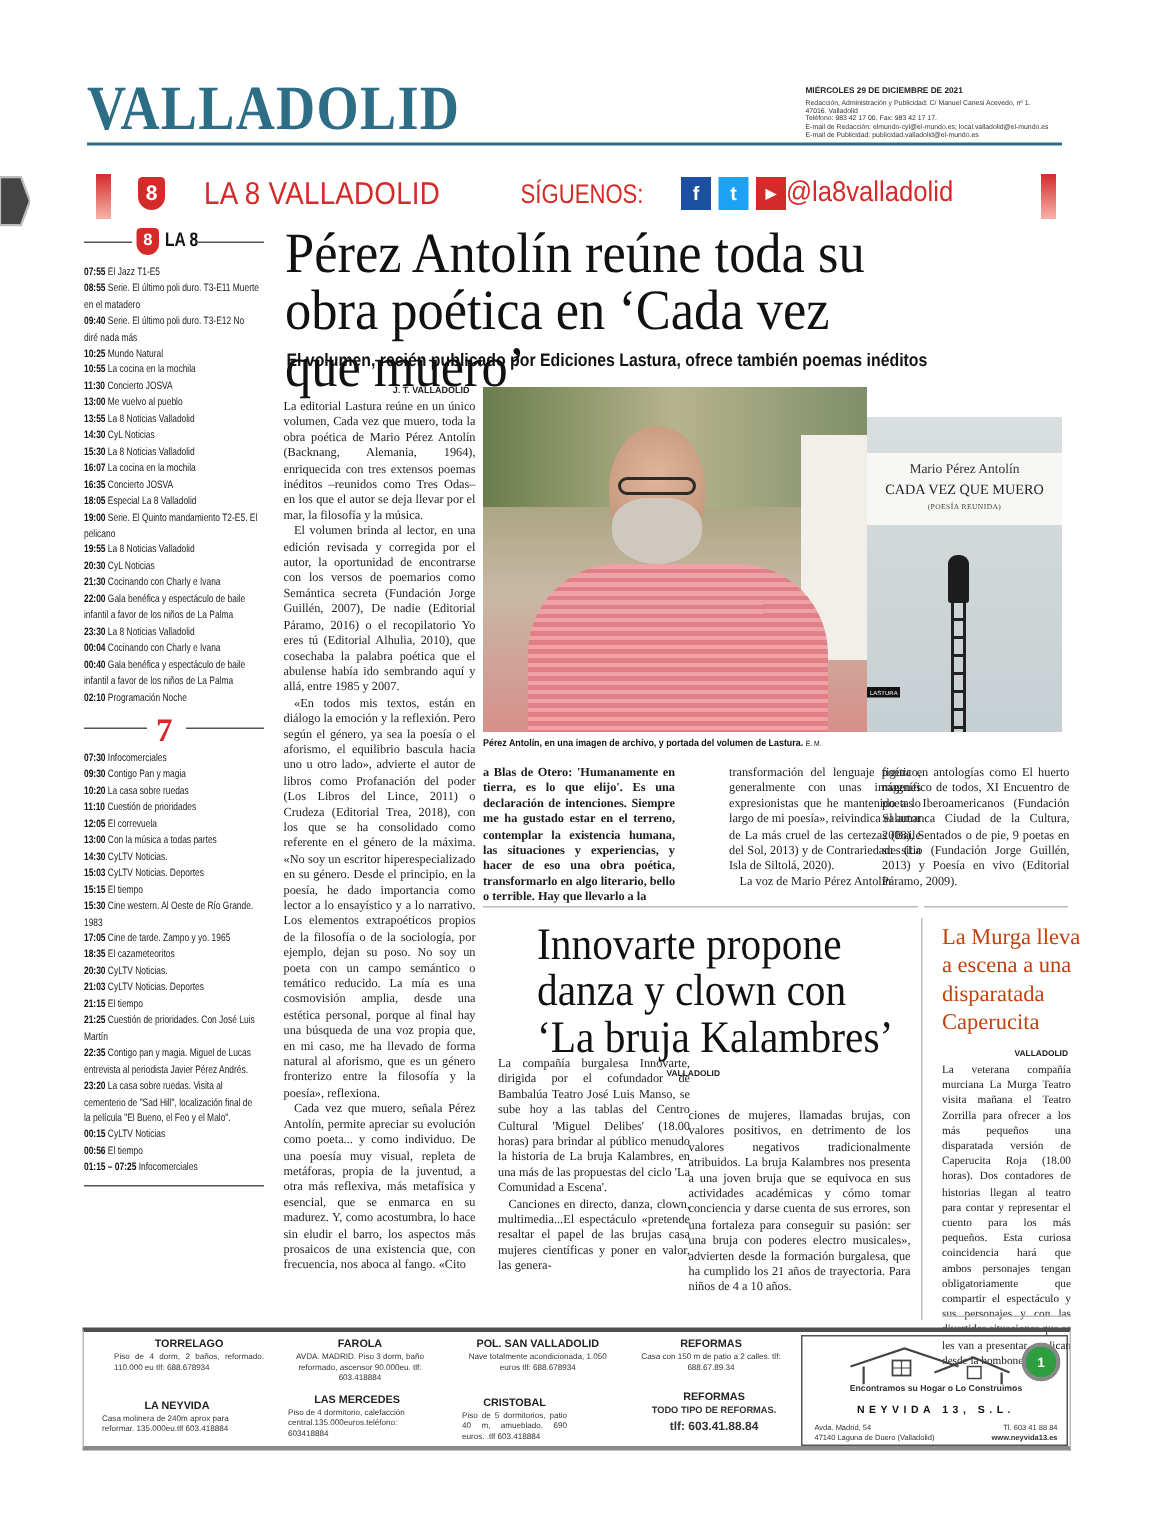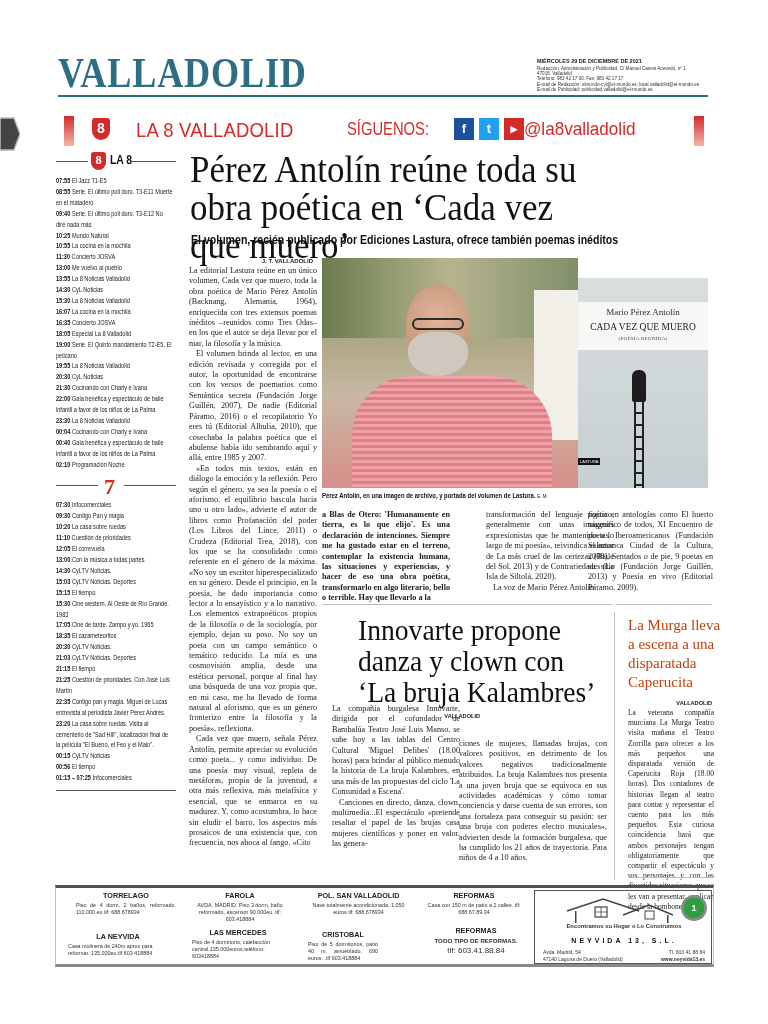--- a/index.html
+++ b/index.html
@@ -284,21 +284,21 @@
     <span class="t">LAS MERCEDES</span>
     <div class="d" style="text-align:left">Piso de 4 dormitorio, calefacción central.135.000euros.teléfono: 603418884</div>
   </div>
   <div class="ad" style="left:252px;top:42px;width:70px">
     <span class="t">CRISTOBAL</span>
     <div class="d">Piso de 5 dormitorios, patio 40 m, amueblado, 690 euros. .tlf 603.418884</div>
   </div>
   <div class="ad" style="left:370px;top:38px;width:100px;text-align:center">
     <span class="t">REFORMAS</span>
     <div style="font-weight:bold;font-size:6.2px">TODO TIPO DE REFORMAS.</div>
-    <div style="font-weight:normal;font-size:8px;margin-top:3px">tlf: 603.41.88.84</div>
+    <div style="font-weight:bold;font-size:8px;margin-top:3px">tlf: 603.41.88.84</div>
   </div>
 
   <div id="neyvida">
     <svg class="roof" viewBox="0 0 110 26">
       <polyline points="2,14 38,2 74,14" fill="none" stroke="#444" stroke-width="1.5"></polyline>
       <polyline points="58,18 84,8 108,18" fill="none" stroke="#444" stroke-width="1.5"></polyline>
       <rect x="10" y="14" width="1.5" height="12" fill="#444"></rect>
       <rect x="30" y="10" width="12" height="10" fill="none" stroke="#444" stroke-width="1.2"></rect>
       <line x1="36" y1="10" x2="36" y2="20" stroke="#444" stroke-width="0.8"></line>
       <line x1="30" y1="15" x2="42" y2="15" stroke="#444" stroke-width="0.8"></line>

